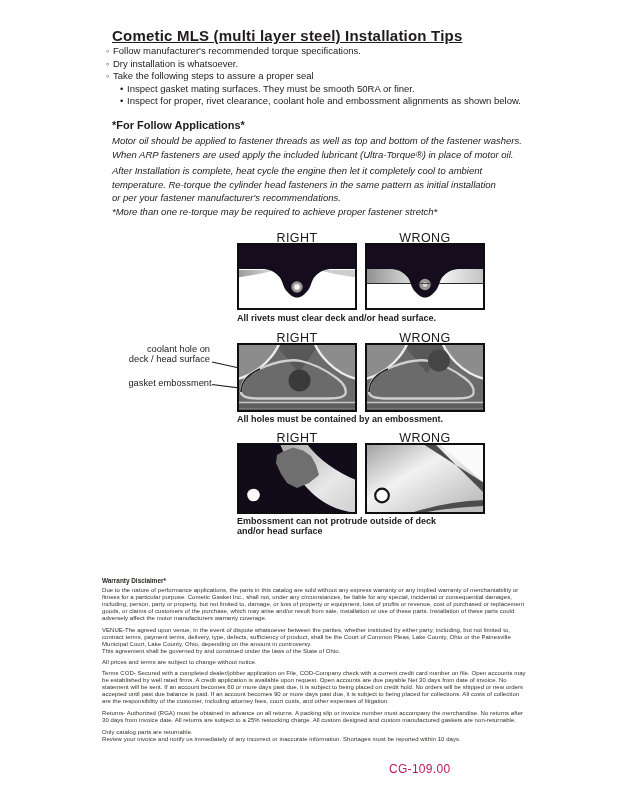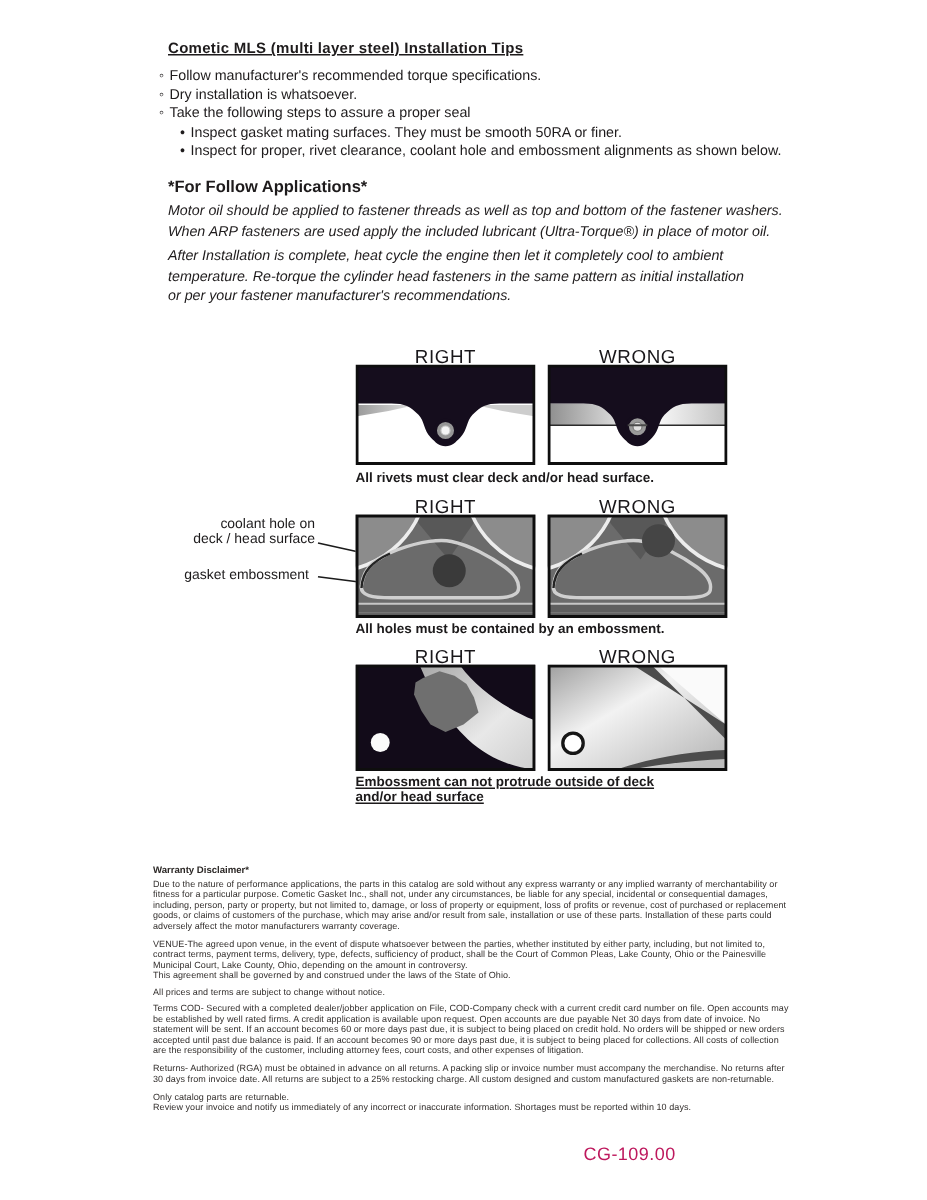--- a/index.html
+++ b/index.html
@@ -2,21 +2,21 @@
 <html><head>
 <meta charset="utf-8">
 <style>
   html,body{margin:0;padding:0;background:#ffffff;}
   .page{
     position:relative; width:618px; height:800px; background:#ffffff;
     font-family:"Liberation Sans", sans-serif; color:#1e1b1c; overflow:hidden;
   }
   .t{position:absolute; white-space:nowrap;}
   .pre{white-space:pre-line;}
-  .title{font-size:10px; font-weight:bold; text-decoration:underline; letter-spacing:.2px;}
+  .title{font-size:15px; font-weight:bold; text-decoration:underline; letter-spacing:.2px;}
   .bullets{position:absolute; left:106px; top:45px; font-size:9.5px; line-height:12.6px;}
   .bline{display:flex; align-items:baseline;}
   .bline .mk{width:7px; flex:0 0 7px;}
   .bline.sub{padding-left:14px;}
   .h2{font-size:11px; font-weight:bold;}
   .body{font-size:9.5px; line-height:13.5px;font-style:italic;}
   .figlabel{font-size:12.5px; width:120px; text-align:center; letter-spacing:.4px; color:#19171a;}
   .caption{font-size:9px; font-weight:bold; line-height:10px; color:#1c1a1b;}
   .ann{font-size:9.3px; line-height:9.6px; width:92px; text-align:right; color:#1c1a1b;}
   .panel{position:absolute; width:120px;}
@@ -54,20 +54,21 @@
         <span>Inspect for proper, rivet clearance, coolant hole and embossment alignments as shown below.</span>
       </div>
   </div>
 
   <div class="t h2" style="left:112px; top:119px;">*For Follow Applications*</div>
   <div class="t body pre" style="left:112px; top:134px;">Motor oil should be applied to fastener threads as well as top and bottom of the fastener washers.
 When ARP fasteners are used apply the included lubricant (Ultra-Torque®) in place of motor oil.</div>
   <div class="t body pre" style="left:112px; top:164px;">After Installation is complete, heat cycle the engine then let it completely cool to ambient
 temperature. Re-torque the cylinder head fasteners in the same pattern as initial installation
 or per your fastener manufacturer's recommendations.</div>
+  <div class="t body" style="left:112px; top:205px;">*More than one re-torque may be required to achieve proper fastener stretch*</div>
 
   <div class="t figlabel" style="left:237px; top:231px;">RIGHT</div>
   <div class="t figlabel" style="left:365px; top:231px;">WRONG</div>
 
   <div class="panel" style="left:237px; top:243px;">
     <svg width="120" height="67" viewBox="0 0 120 67">
       <defs>
         <linearGradient id="w1" x1="0" y1="0" x2="1" y2="0">
           <stop offset="0" stop-color="#9a9a9a"></stop>
             <stop offset="1" stop-color="#e2e2e2"></stop>
@@ -104,21 +105,21 @@
     </svg>
   </div>
 
   <div class="t caption" style="left:237px; top:313px;text-align:right;">All rivets must clear deck and/or head surface.</div>
 
   <div class="t figlabel" style="left:237px; top:331px;">RIGHT</div>
   <div class="t figlabel" style="left:365px; top:331px;">WRONG</div>
 
   <div class="t ann pre" style="left:118px; top:345px; white-space:pre-line;text-align:right;">coolant hole on
 deck / head surface</div>
-  <div class="t ann" style="left:114px; top:379px;">gasket embossment</div>
+  <div class="t ann" style="left:124px; top:379px;text-align:center;">gasket embossment</div>
 
   <svg class="t" style="left:211px; top:356px;" width="92" height="38" viewBox="0 0 92 38">
     <line x1="1" y1="6" x2="87" y2="25" stroke="#1b1b1b" stroke-width="1.1"></line>
     <line x1="1" y1="28.5" x2="48" y2="34.5" stroke="#1b1b1b" stroke-width="1.1"></line>
   </svg>
 
   <div class="panel" style="left:237px; top:343px;">
     <svg width="120" height="69" viewBox="0 0 120 69">
       <rect x="0" y="0" width="120" height="69" fill="#6b6b6b"></rect>
       <path d="M38,1 L82,1 L62,30 Z" fill="#585858"></path>
@@ -183,21 +184,21 @@
       </defs>
       <rect x="0" y="0" width="120" height="71" fill="url(#b3w)"></rect>
       <path d="M74,1 L119,1 L119,40 Z" fill="#fafafa"></path>
       <path d="M58,1 L119,40 L119,50 L70,1 Z" fill="#4c4c4c"></path>
       <path d="M46,70 C70,62 95,58 119,57 L119,63 C95,64 72,67 56,70 Z" fill="#4c4c4c"></path>
       <circle cx="17" cy="52.5" r="6.8" fill="#ffffff" stroke="#161616" stroke-width="2.2"></circle>
       <rect x="1" y="1" width="118" height="69" fill="none" stroke="#0e0e0e" stroke-width="2"></rect>
     </svg>
   </div>
 
-  <div class="t caption pre" style="left:237px; top:516px;text-decoration:underline;">Embossment can not protrude outside of deck
+  <div class="t caption pre" style="left:237px; top:516px;">Embossment can not protrude outside of deck
 and/or head surface</div>
 
   <div class="t warrhead" style="left:102px; top:577px;">Warranty Disclaimer*</div>
   <div class="t warr pre" style="left:102px; top:586.5px;">Due to the nature of performance applications, the parts in this catalog are sold without any express warranty or any implied warranty of merchantability or
 fitness for a particular purpose.  Cometic Gasket Inc., shall not, under any circumstances, be liable for any special, incidental or consequential damages,
 including, person, party or property, but not limited to, damage, or loss of property or equipment, loss of profits or revenue, cost of purchased or replacement
 goods, or claims of customers of the purchase, which may arise and/or result from sale, installation or use of these parts.  Installation of these parts could
 adversely affect the motor manufacturers warranty coverage.</div>
   <div class="t warr pre" style="left:102px; top:627px;">VENUE-The agreed upon venue, in the event of dispute whatsoever between the parties, whether instituted by either party, including, but not limited to,
 contract terms, payment terms, delivery, type, defects, sufficiency of product, shall be the Court of Common Pleas, Lake County, Ohio or the Painesville

